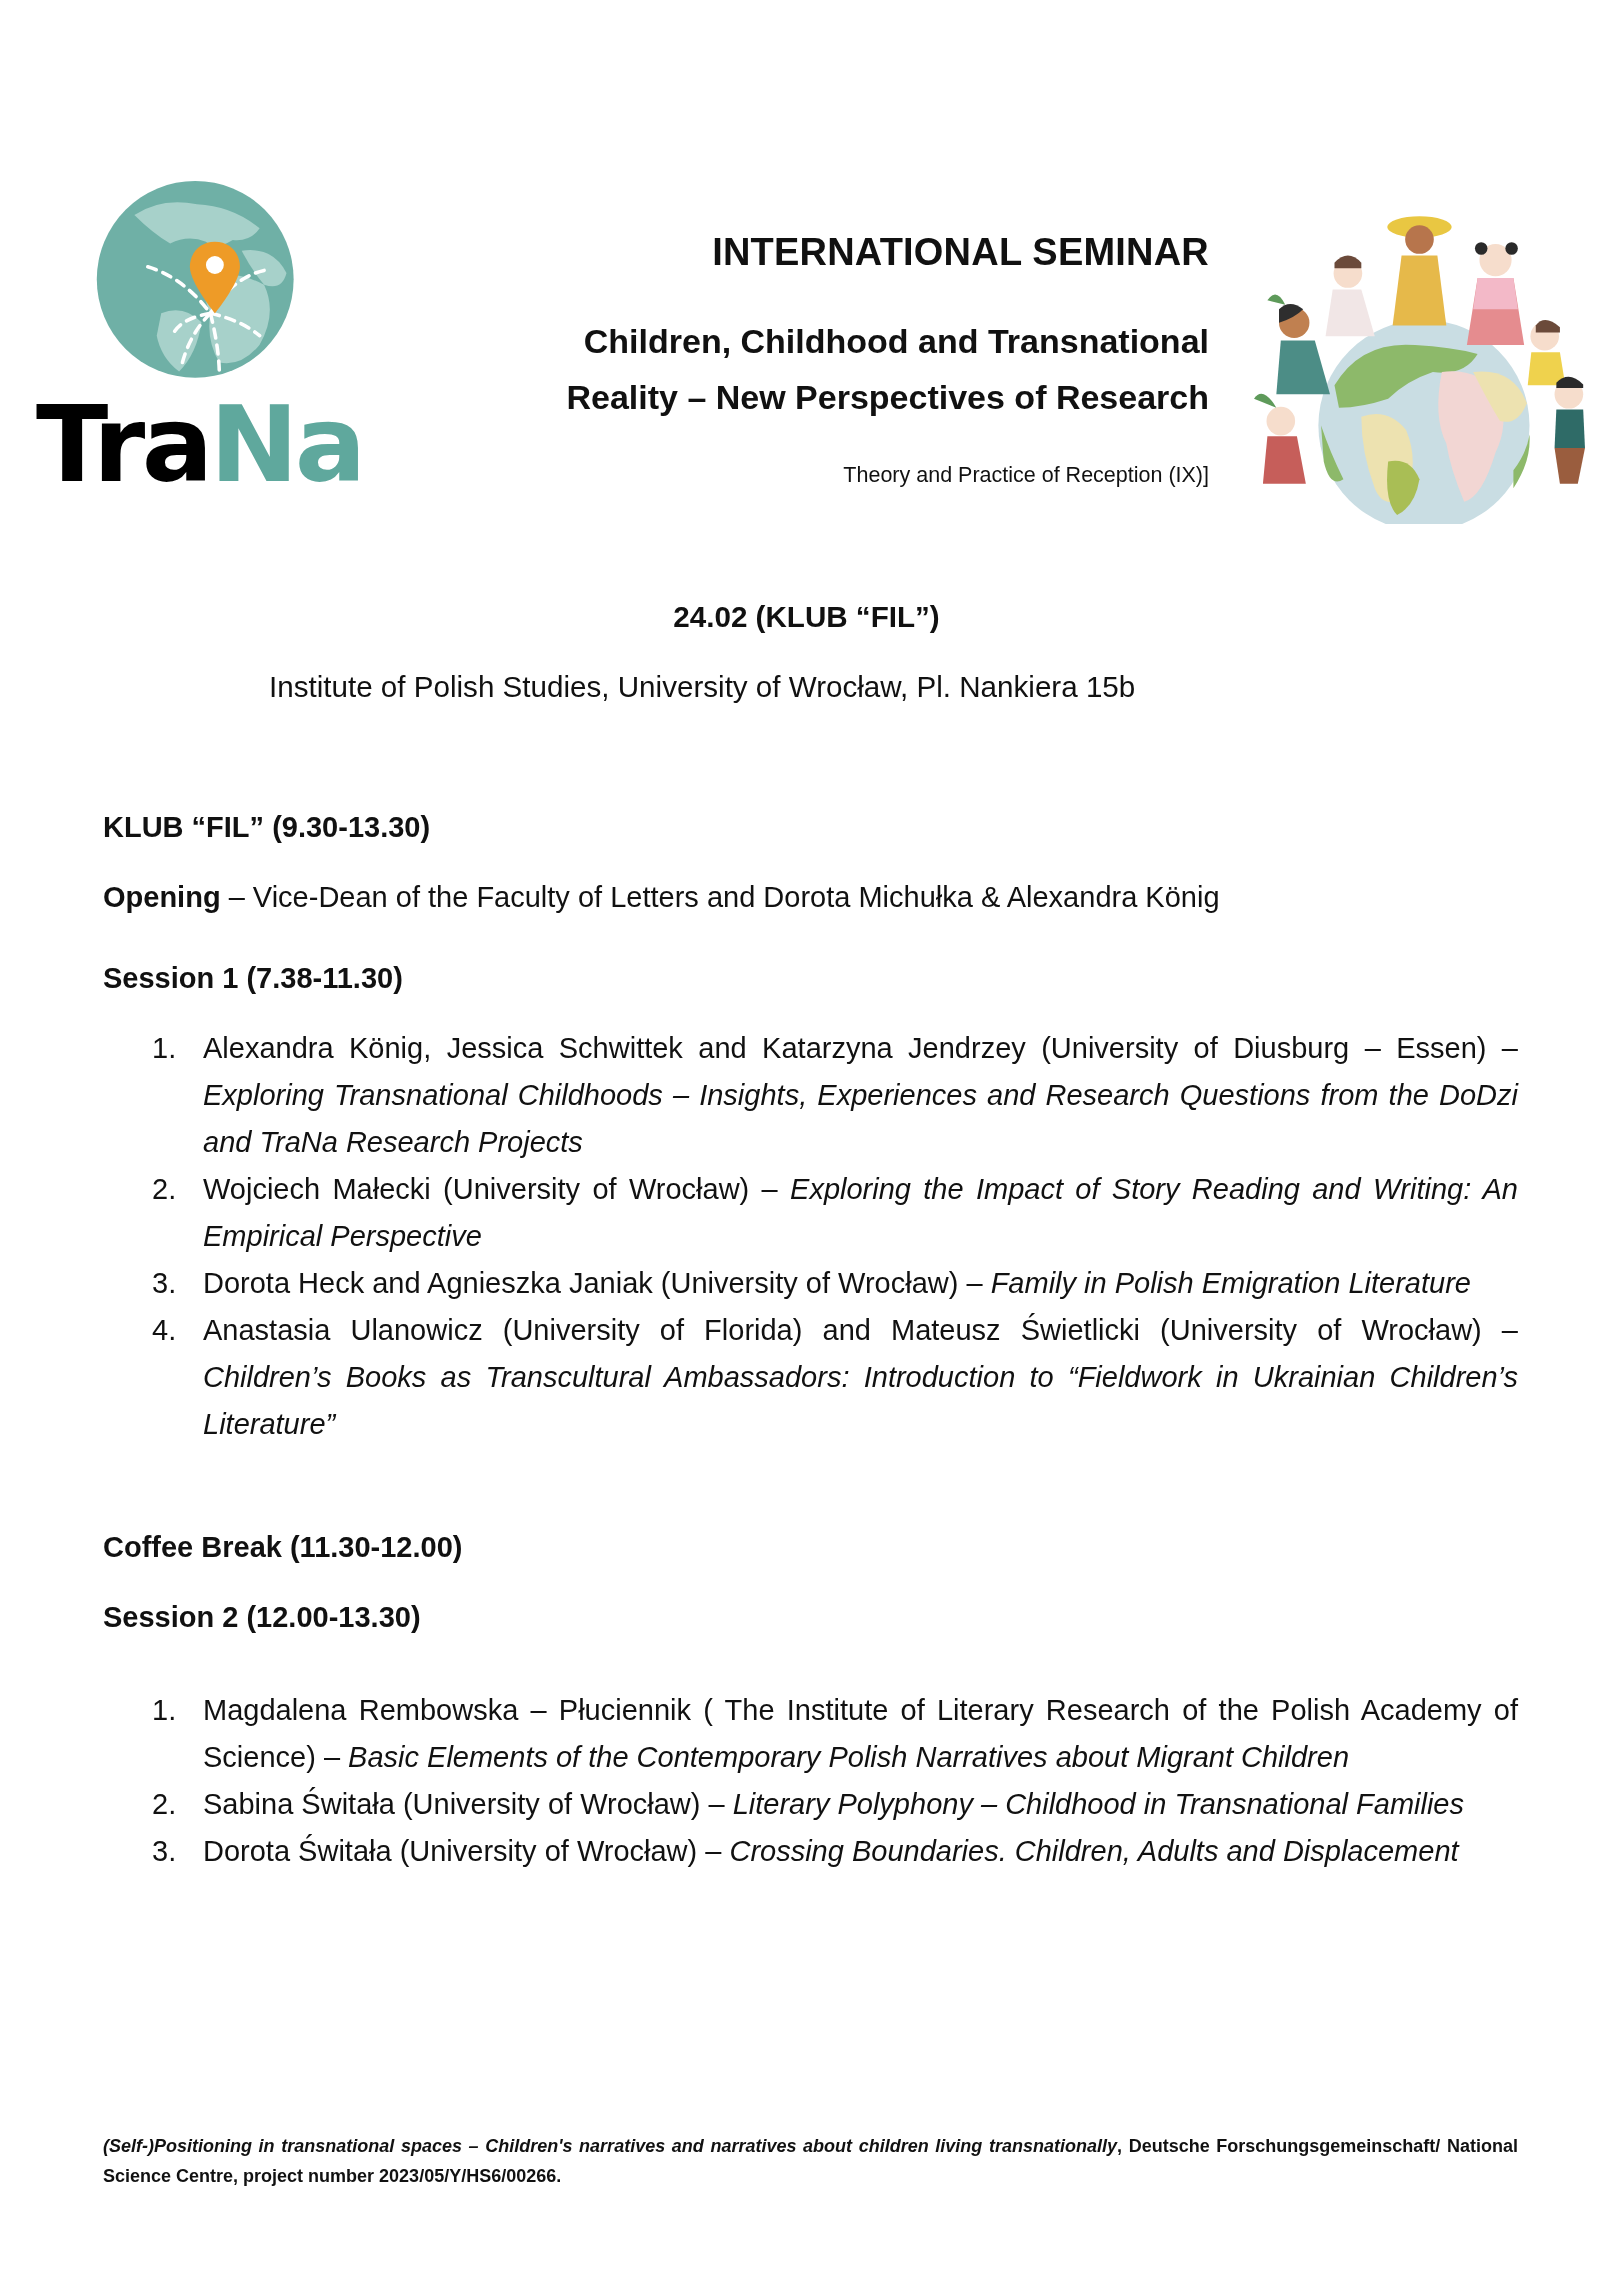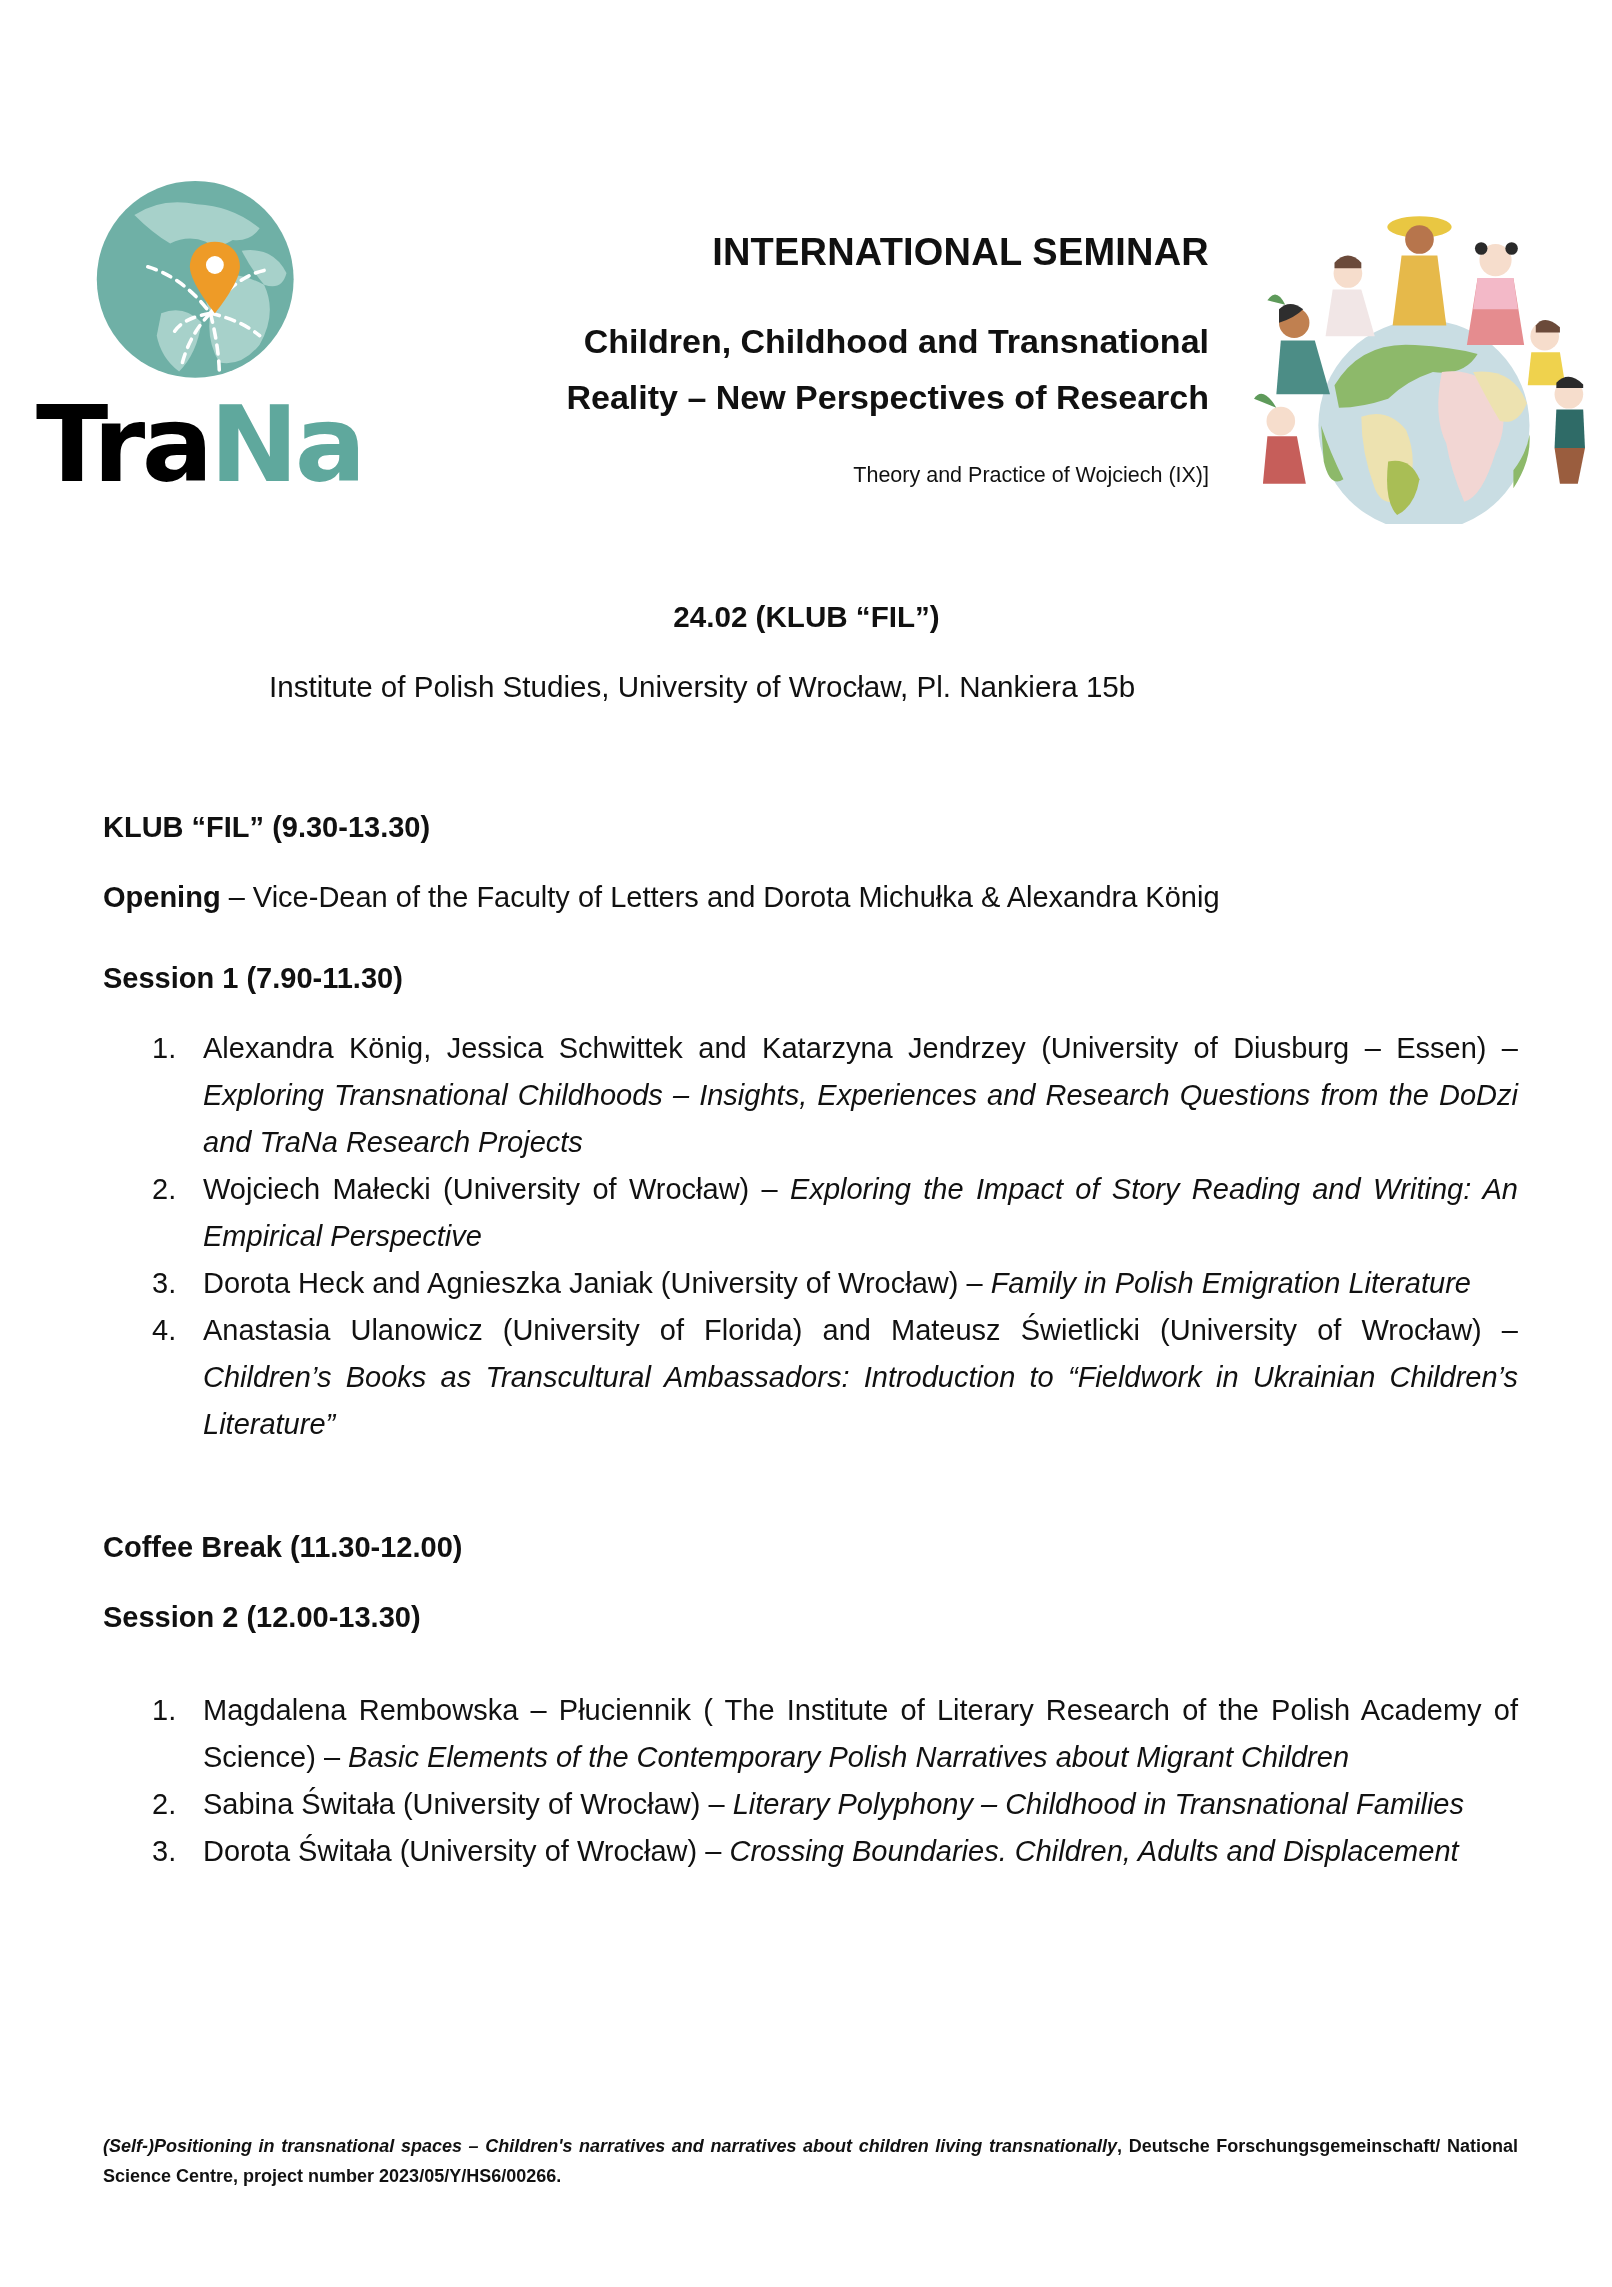--- a/index.html
+++ b/index.html
@@ -61,21 +61,21 @@
     <span class="tra">Tra</span><span class="na">Na</span>
   </div>
 </div>
 
 <div class="abs header-center title">INTERNATIONAL SEMINAR</div>
 <div class="abs header-center subtitle">
   <div>Children, Childhood and Transnational</div>
   <div>Reality – New Perspectives of Research</div>
 </div>
 <div class="abs header-center bracket">
-  <div>Theory and Practice of Wojciech (IX)]</div>
+  <div>Theory and Practice of Reception (IX)]</div>
 </div>
 
 <div class="abs illustration">
   <svg width="376" height="331" viewBox="0 0 420 370">
 
     <circle cx="220" cy="260" r="118" fill="#C9DDE3"></circle>
     <path d="M120 215 Q150 165 210 170 Q250 172 280 180 Q265 205 230 200 Q200 210 180 230 Q150 240 125 240 Z" fill="#8DB96A"></path>
     <path d="M150 250 Q180 240 200 265 Q215 300 200 340 Q175 355 165 330 Q150 290 150 250 Z" fill="#EDE2B0"></path>
     <path d="M180 300 Q205 295 215 320 Q210 350 190 360 Q175 345 180 300 Z" fill="#A9BE55"></path>
     <path d="M240 200 Q280 195 305 225 Q315 260 300 290 Q285 340 265 345 Q250 310 245 280 Q230 250 240 200 Z" fill="#F2D6D3"></path>
@@ -122,21 +122,21 @@
 
 <div class="abs body-block" style="top:804px;">
   <span class="heading">KLUB “FIL” (9.30-13.30)</span>
 </div>
 
 <div class="abs body-block opening" style="top:874px;">
   <b>Opening</b><span> – Vice-Dean of the Faculty of Letters and Dorota Michułka &amp; Alexandra König</span>
 </div>
 
 <div class="abs body-block" style="top:955px;">
-  <span class="heading">Session 1 (7.90-11.30)</span>
+  <span class="heading">Session 1 (7.38-11.30)</span>
 </div>
 
 <div class="abs body-block" style="top:1025px;">
   <ol class="program">
     <li>
       <span class="num">1.</span><span>Alexandra König, Jessica Schwittek and Katarzyna Jendrzey  (University of Diusburg – Essen) – </span><i>Exploring Transnational Childhoods – Insights, Experiences and Research Questions from the DoDzi and TraNa Research Projects</i>
     </li>
     <li>
       <span class="num">2.</span><span>Wojciech Małecki (University of Wrocław) – </span><i>Exploring the Impact of Story Reading and Writing: An Empirical Perspective</i>
     </li>

